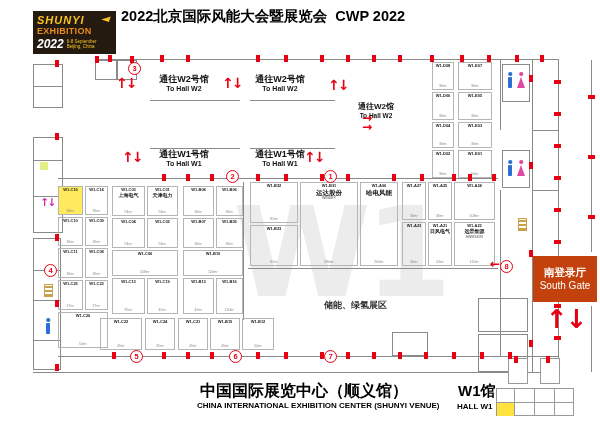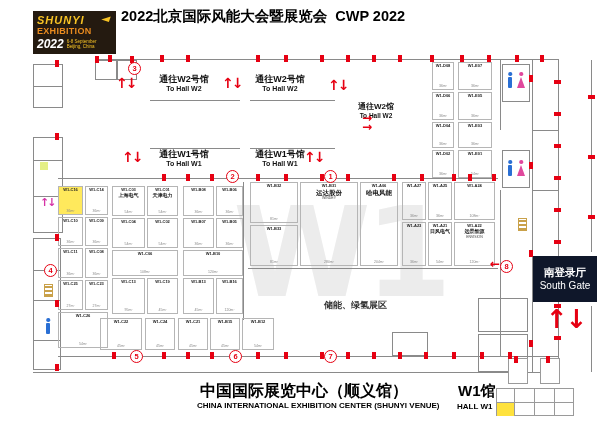--- a/index.html
+++ b/index.html
@@ -36,21 +36,21 @@
   .b-name2{font-size:3.5px;color:#444;line-height:1.2}
   .b-size{font-size:3.5px;color:#888;margin-top:auto;line-height:1.2}
   .corridor-label{position:absolute;text-align:center;z-index:4}
   .cl-cn{display:block;font-size:9px;font-weight:bold;color:#111;line-height:1.2}
   .cl-en{display:block;font-size:7px;font-weight:bold;color:#111;line-height:1.2}
   .corridor-label.small .cl-cn{font-size:8px}
   .corridor-label.small .cl-en{font-size:6.5px}
   .watermark{position:absolute;left:233px;top:190px;font-family:"DejaVu Sans",sans-serif;
              font-size:125px;font-weight:bold;color:#ececec;letter-spacing:-6px;line-height:1;z-index:0}
   .zone-label{position:absolute;left:324px;top:299px;font-size:9px;font-weight:bold;color:#333;z-index:2}
-  .southgate{position:absolute;left:533px;top:256px;width:64px;height:46px;background:#0f172a;color:#fff;
+  .southgate{position:absolute;left:533px;top:256px;width:64px;height:46px;background:#c2410c;color:#fff;
              display:flex;flex-direction:column;justify-content:center;text-align:center;z-index:5}
   .sg-cn{font-size:10.5px;font-weight:bold;line-height:1.3}
   .sg-en{font-size:10px;font-weight:normal;line-height:1.2}
   .arr{position:absolute;color:#e60012;font-weight:bold;font-family:"DejaVu Sans",sans-serif;line-height:1;z-index:4}
   .person{position:absolute;width:8px;height:16px;z-index:4}
   .person::before{content:"";position:absolute;top:0;left:50%;transform:translateX(-50%);
                   width:3.5px;height:3.5px;border-radius:50%;background:currentColor}
   .man{color:#2a6fd4}.woman{color:#e0489d}
   .man::after{content:"";position:absolute;top:4.5px;left:50%;transform:translateX(-50%);
               width:4px;height:11px;background:currentColor;border-radius:1px}

